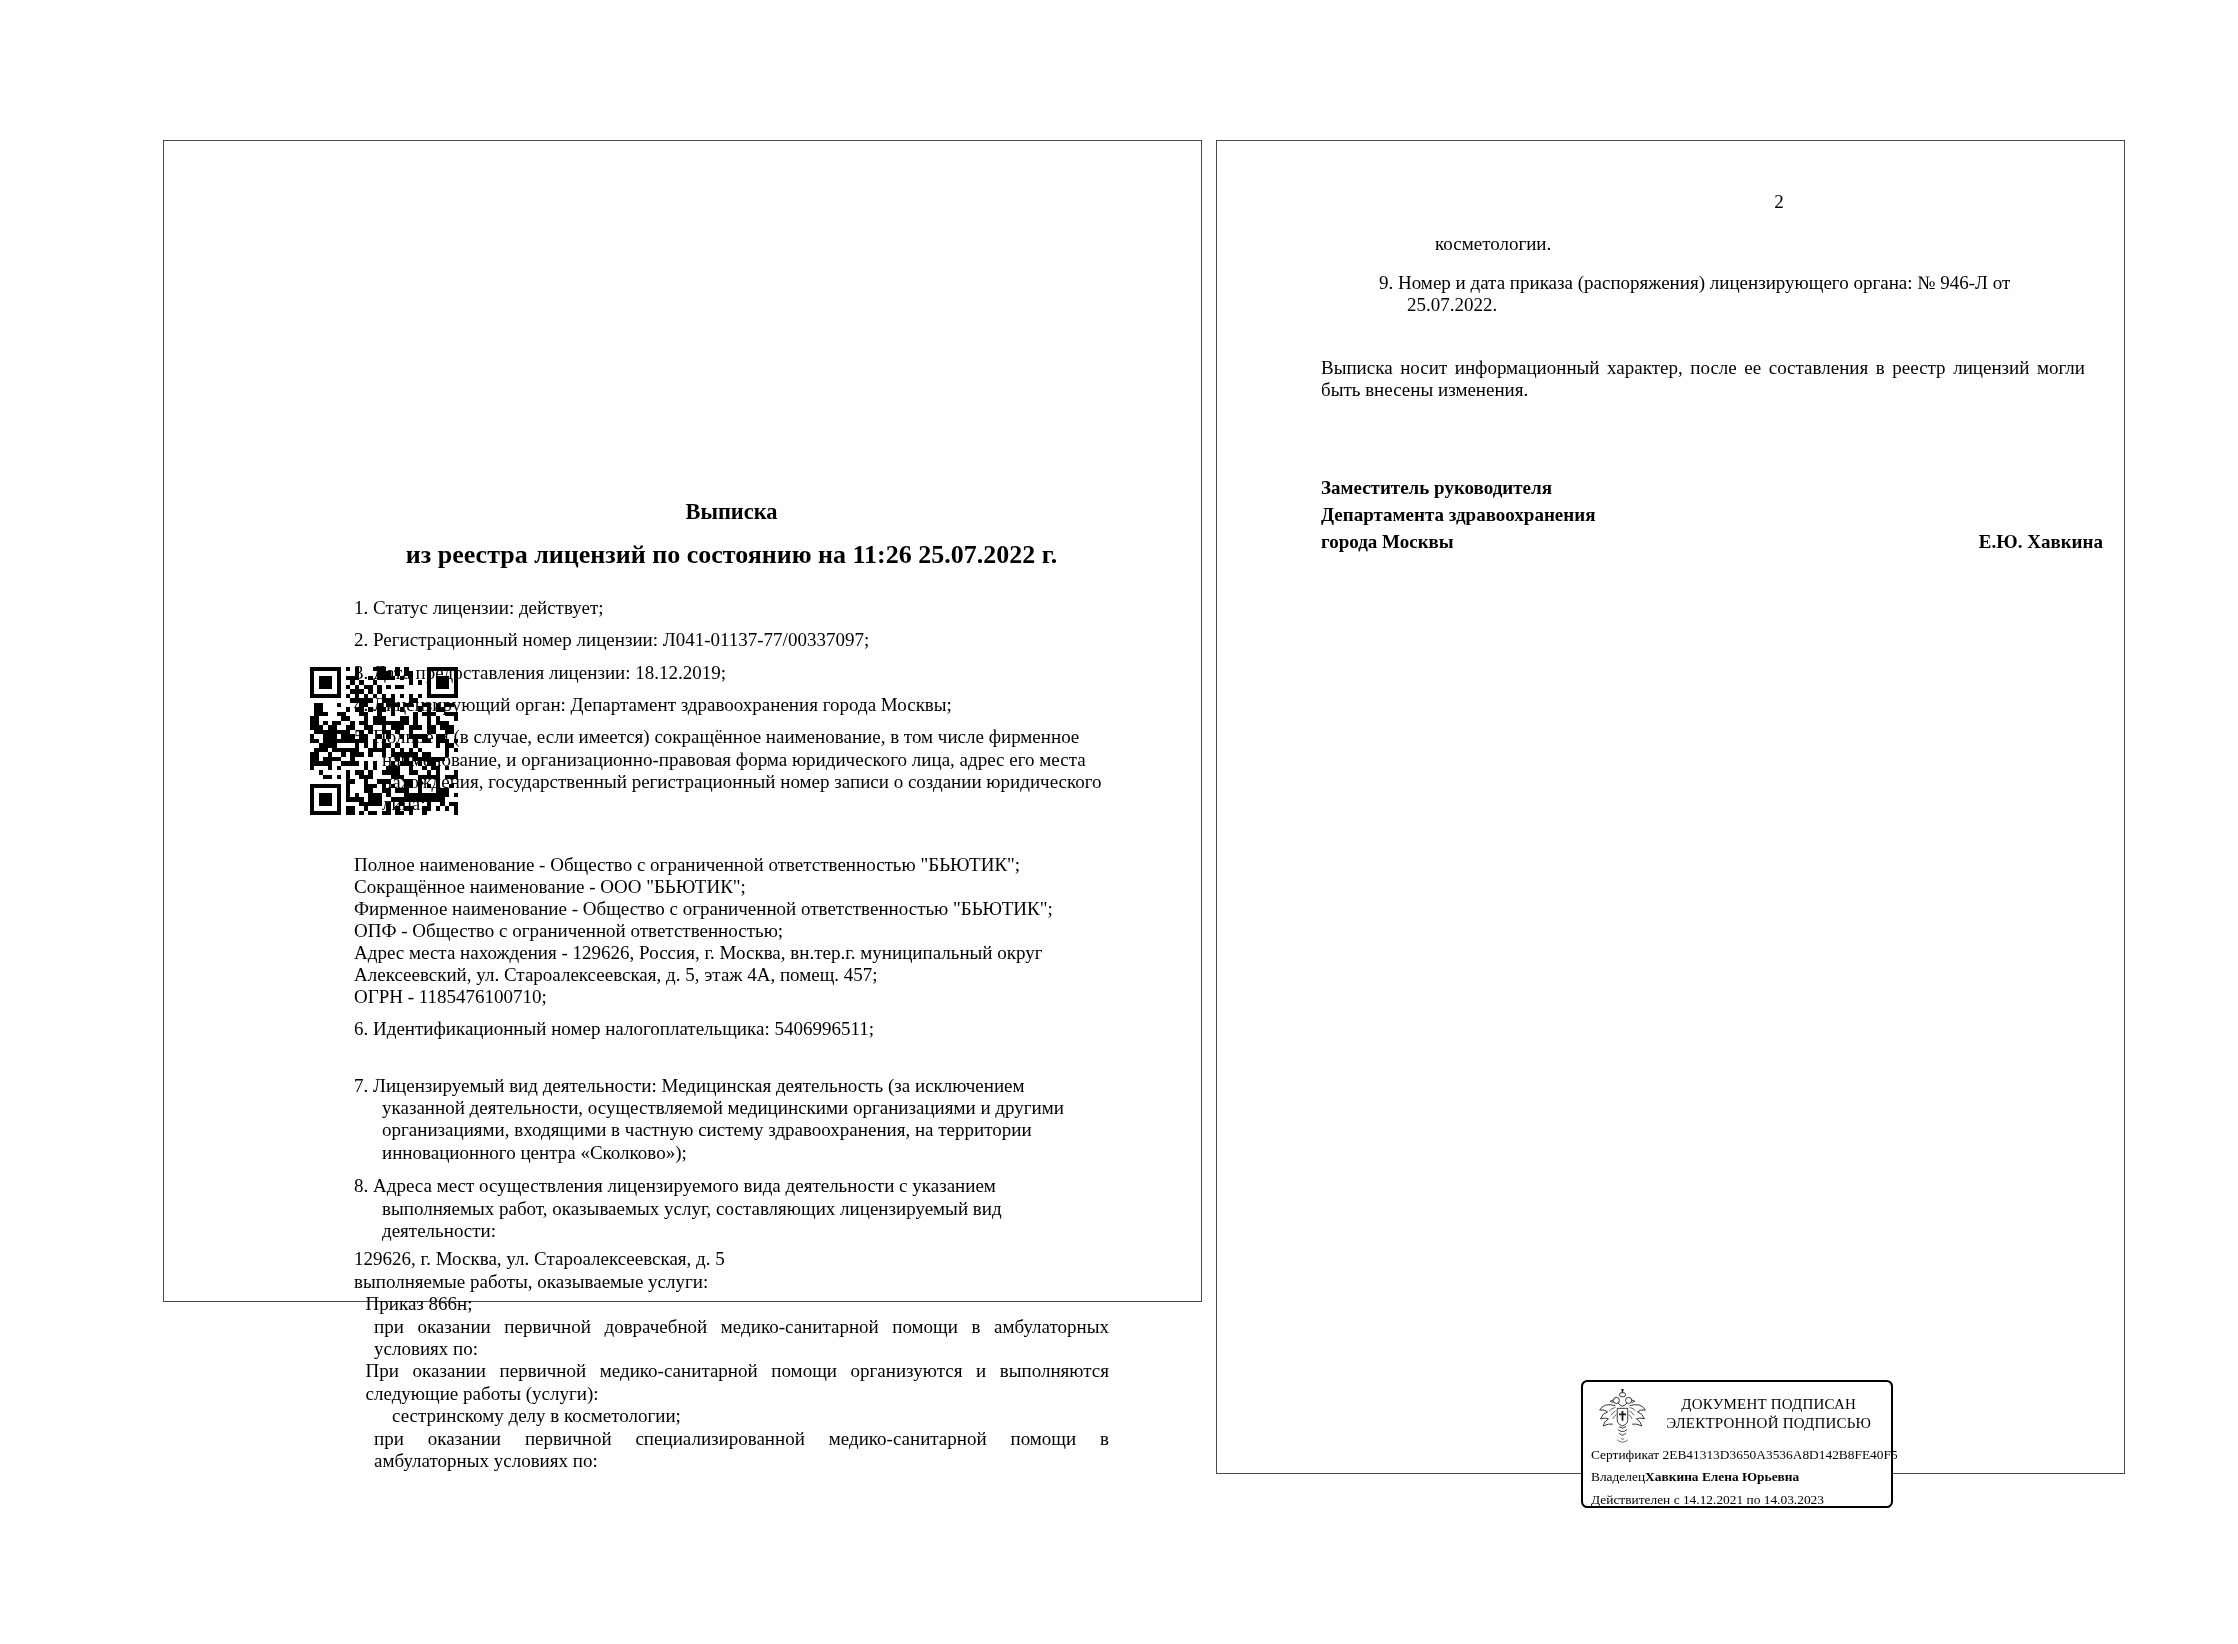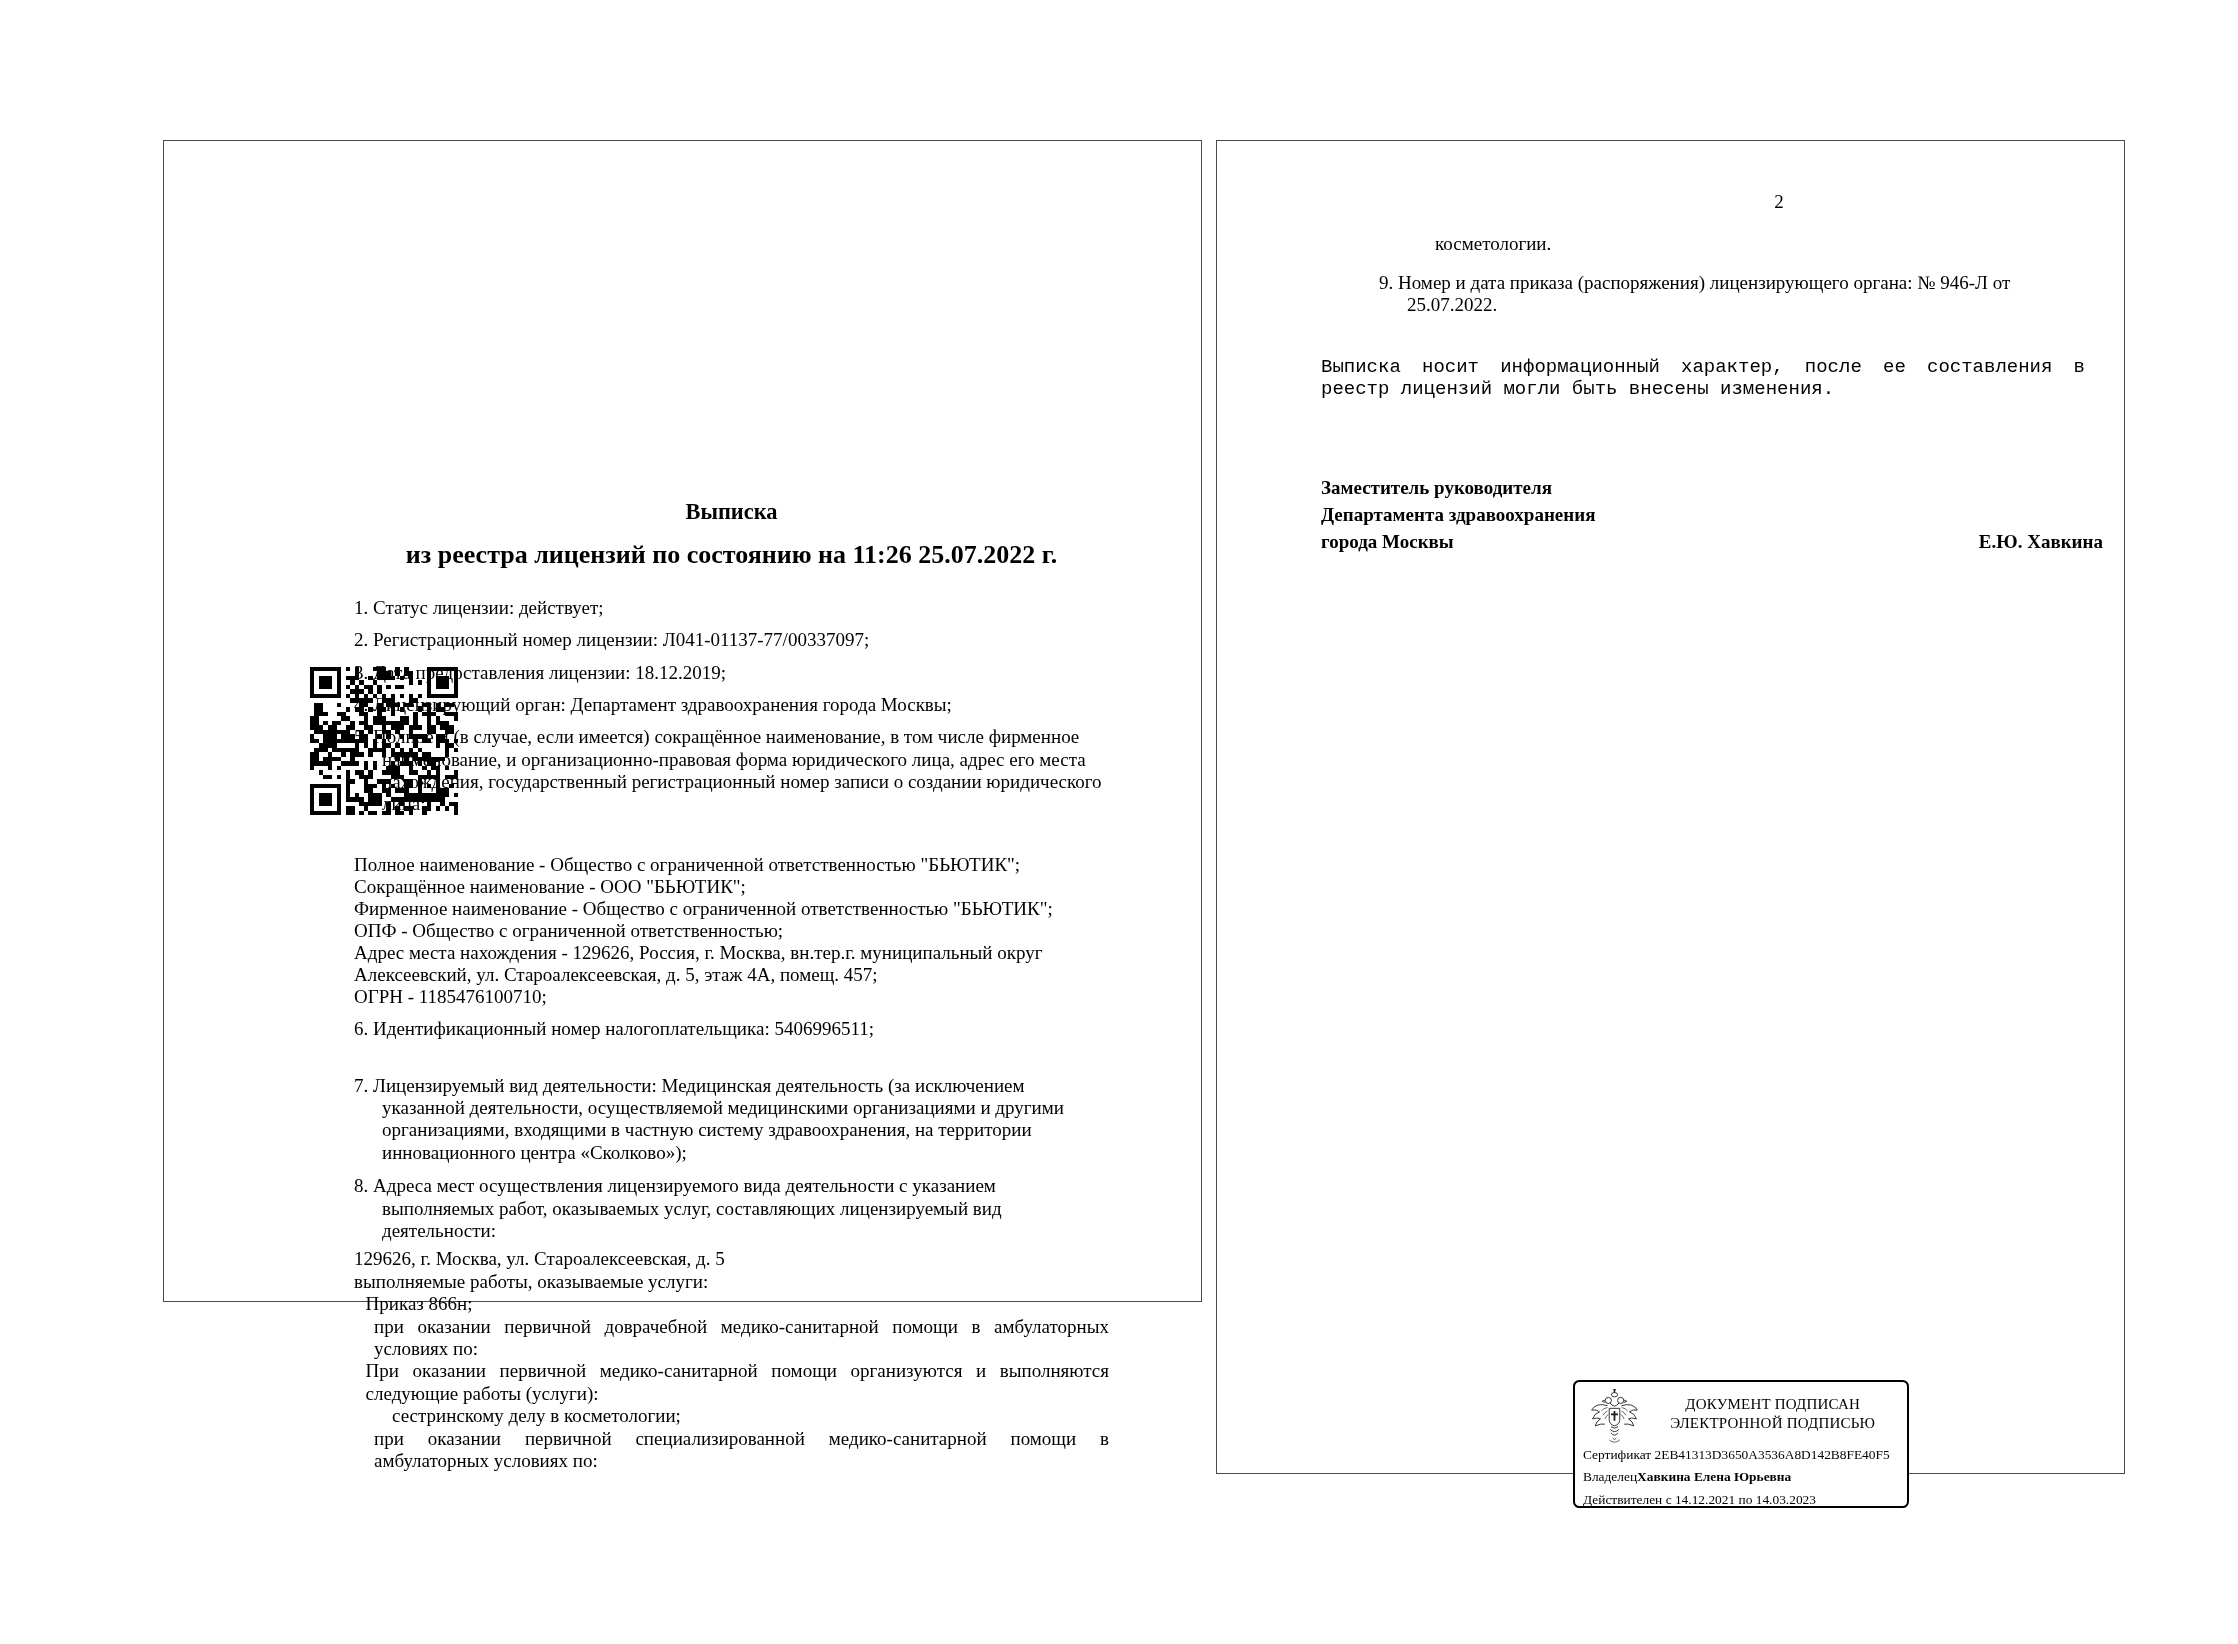--- a/index.html
+++ b/index.html
@@ -45,27 +45,27 @@
   .ind1 { padding-left: 11.6px; }
   .ind2 { padding-left: 20px; }
   .ind3 { padding-left: 38px; }
   .just { text-align: justify; }
 
   
   .p2-content { position: relative; width: 100%; height: 100%; padding: 0 21px 0 104px; box-sizing: border-box; font-size: 19px; line-height: 22.4px; }
   .page-num { margin: 50px 0 0 0; text-align: center; position: relative; left: 67px; }
   .cont-line { margin-top: 19.7px; padding-left: 114px; }
   .item9 { margin-top: 16px; padding-left: 86px; text-indent: -28px; }
-  .note { margin-top: 41px; margin-right: 18px; line-height: 21.5px; text-align: justify; font-family: Liberation Mono, monospace; }
+  .note { margin-top: 41px; margin-right: 18px; line-height: 21.5px; text-align: justify; }
   .signer { margin-top: 74px; font-weight: bold; line-height: 27px; }
   .signer-row { display: flex; justify-content: space-between; align-items: baseline; }
 
   .stamp {
-    position: absolute; left: 356px; top: 1189px;
-    width: 336px; height: 128px;
+    position: absolute; left: 364px; top: 1189px;
+    width: 312px; height: 128px;
     border: 2.2px solid #000; border-radius: 6.3px;
     box-sizing: border-box;
     background: #fff;
   }
   .stamp-emblem { position: absolute; left: 12.5px; top: 7.2px; width: 53px; height: 58px; }
   .stamp-title {
     position: absolute; left: 67px; right: 3.6px; top: 12.5px;
     text-align: center; font-size: 15px; line-height: 19px; letter-spacing: 0.2px;
   }
   .stamp-lines { position: absolute; left: 8px; right: 4.5px; top: 62px; font-size: 13.4px; line-height: 22.4px; white-space: nowrap; }

